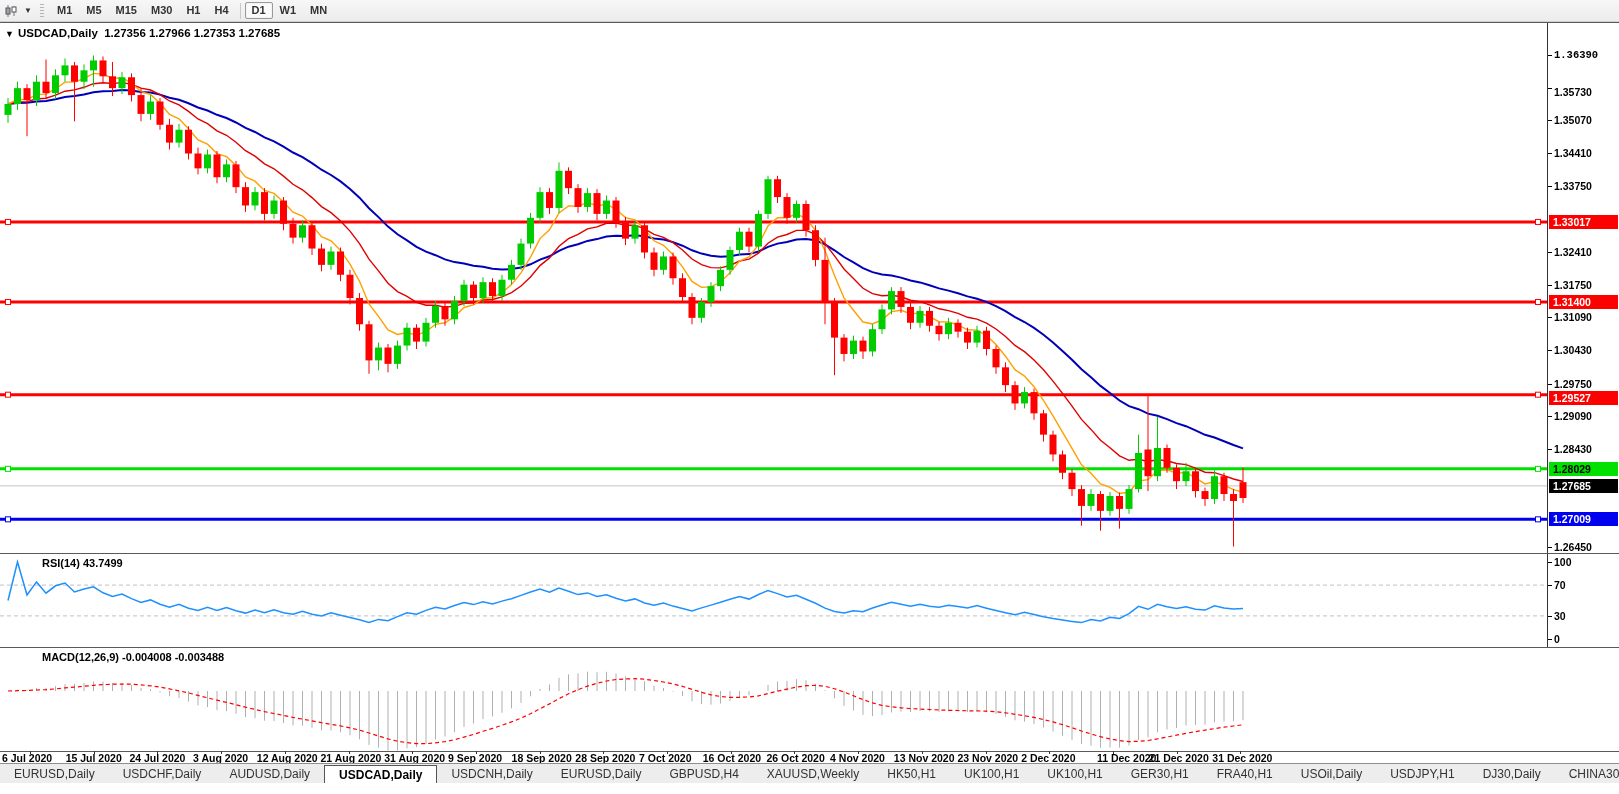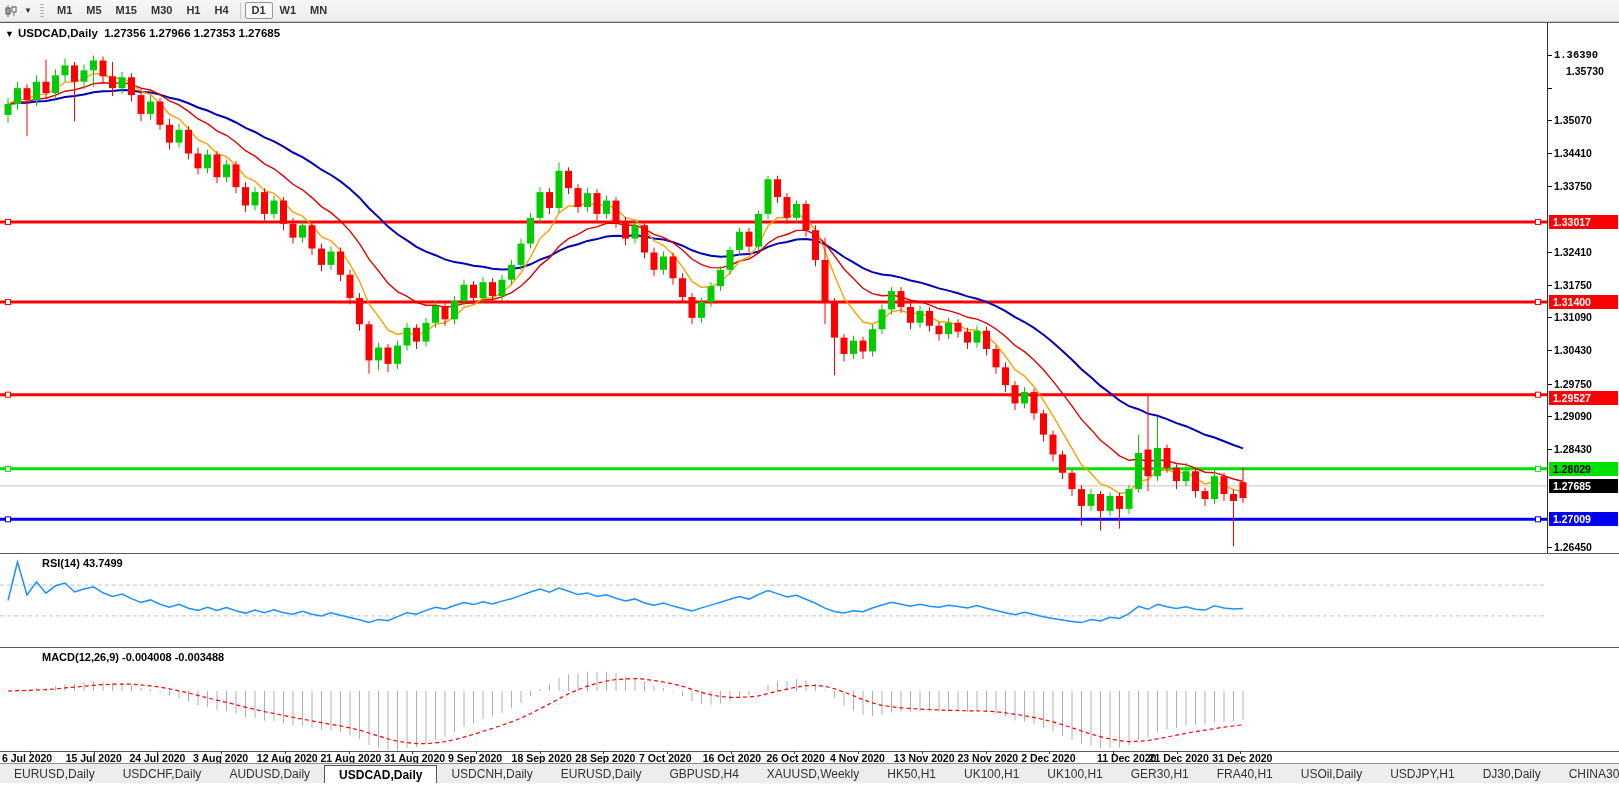--- a/index.html
+++ b/index.html
@@ -374,21 +374,21 @@
         <line x1="1233.5" y1="466.0885311871225" x2="1233.5" y2="523.5050301810866" stroke="#ff0000" stroke-width="1"></line>
         <rect x="1230" y="471.03822937625785" width="7" height="6.929577464787997" fill="#ff0000"></rect>
         <line x1="1243" y1="444.30985915492954" x2="1243" y2="479.9476861166995" stroke="#ff0000" stroke-width="1"></line>
         <rect x="1239.5" y="459.1589537223334" width="7" height="15.839034205231826" fill="#ff0000"></rect>
       </g>
     </svg>
   <div class="axis-col" id="price-axis" style="top:23px; height:530px;">
       <div class="tick-dash" style="top: 32px;"></div>
       <div class="tick-label" style="top: 26px; font-family: Liberation Mono, monospace;">1.36390</div>
       <div class="tick-dash" style="top: 64.668px;"></div>
-      <div class="tick-label" style="top: 42px; margin-left: 12px;">1.35730</div>
+      <div class="tick-label" style="top: 63px;">1.35730</div>
       <div class="tick-dash" style="top: 97.336px;"></div>
       <div class="tick-label" style="top: 91.336px;">1.35070</div>
       <div class="tick-dash" style="top: 130.004px;"></div>
       <div class="tick-label" style="top: 124.004px;">1.34410</div>
       <div class="tick-dash" style="top: 162.672px;"></div>
       <div class="tick-label" style="top: 156.672px;">1.33750</div>
       <div class="tick-dash" style="top: 228.998px;"></div>
       <div class="tick-label" style="top: 222.998px;">1.32410</div>
       <div class="tick-dash" style="top: 261.666px;"></div>
       <div class="tick-label" style="top: 255.666px;">1.31750</div>
@@ -414,20 +414,30 @@
   <div id="chart-title">
     <span class="tri">▼</span><span>USDCAD,Daily</span>&nbsp;&nbsp;<span>1.27356 1.27966 1.27353 1.27685</span>
   </div>
 
   <div class="hborder" style="top:553px;"></div>
   <svg id="rsi-svg" width="1547" height="93">
       <line x1="0" y1="31.1" x2="1547" y2="31.1" stroke="#c0c0c0" stroke-width="1" stroke-dasharray="4 3"></line>
       <line x1="0" y1="61.9" x2="1547" y2="61.9" stroke="#c0c0c0" stroke-width="1" stroke-dasharray="4 3"></line>
       <polyline points="8.0,46.5 17.5,8.0 27.0,41.0 36.5,27.9 46.0,39.2 55.5,31.8 65.0,29.0 74.5,38.0 84.0,35.0 93.5,32.8 103.0,38.8 112.5,42.4 122.0,40.1 131.5,44.6 141.0,48.4 150.5,45.9 160.0,50.3 169.5,53.3 179.0,50.4 188.5,54.3 198.0,56.4 207.5,53.2 217.0,56.5 226.5,53.6 236.0,56.8 245.5,59.1 255.0,56.0 264.5,58.8 274.0,55.8 283.5,58.7 293.0,60.3 302.5,57.4 312.0,60.2 321.5,61.9 331.0,58.8 340.5,61.3 350.0,63.6 359.5,65.8 369.0,68.4 378.5,65.4 388.0,66.7 397.5,62.6 407.0,58.8 416.5,60.2 426.0,56.4 435.5,53.2 445.0,54.9 454.5,51.5 464.0,48.6 473.5,50.6 483.0,47.8 492.5,50.0 502.0,47.1 511.5,44.7 521.0,41.4 530.5,38.0 540.0,35.0 549.5,38.1 559.0,34.0 568.5,37.3 578.0,40.6 587.5,38.9 597.0,42.5 606.5,40.7 616.0,44.3 625.5,46.9 635.0,44.9 644.5,49.0 654.0,51.3 663.5,49.1 673.0,52.1 682.5,54.4 692.0,56.9 701.5,53.9 711.0,51.1 720.5,48.3 730.0,45.2 739.5,42.6 749.0,45.1 758.5,40.5 768.0,36.6 777.5,39.6 787.0,43.0 796.5,41.2 806.0,45.3 815.5,49.3 825.0,54.1 834.5,57.5 844.0,58.9 853.5,56.7 863.0,57.7 872.5,54.0 882.0,51.0 891.5,48.3 901.0,50.3 910.5,52.2 920.0,50.3 929.5,52.2 939.0,53.3 948.5,51.3 958.0,52.5 967.5,54.0 977.0,51.6 986.5,54.2 996.0,56.6 1005.5,58.8 1015.0,60.8 1024.5,58.2 1034.0,60.6 1043.5,62.8 1053.0,64.6 1062.5,66.1 1072.0,67.4 1081.5,68.6 1091.0,65.5 1100.5,66.9 1110.0,63.2 1119.5,64.4 1129.0,59.7 1138.5,52.3 1148.0,55.3 1157.5,50.3 1167.0,52.8 1176.5,54.5 1186.0,52.7 1195.5,55.2 1205.0,56.1 1214.5,51.8 1224.0,54.1 1233.5,55.0 1243.0,54.4" fill="none" stroke="#1e90ff" stroke-width="1.5"></polyline>
     </svg>
+  <div class="axis-col" id="rsi-axis" style="top:554px; height:93px;">
+      <div class="tick-dash" style="top: 8px;"></div>
+      <div class="tick-label" style="top: 2px;">100</div>
+      <div class="tick-dash" style="top: 31.1px;"></div>
+      <div class="tick-label" style="top: 25.1px;">70</div>
+      <div class="tick-dash" style="top: 61.9px;"></div>
+      <div class="tick-label" style="top: 55.9px;">30</div>
+      <div class="tick-dash" style="top: 85px;"></div>
+      <div class="tick-label" style="top: 79px;">0</div>
+    </div>
   <div class="panel-label" style="top:557px;">RSI(14) 43.7499</div>
 
   <div class="hborder" style="top:647px;"></div>
   <svg id="macd-svg" width="1547" height="103">
       <g>
         <line x1="8" y1="43" x2="8" y2="43" stroke="#b0b0b0" stroke-width="1"></line>
         <line x1="17.5" y1="43" x2="17.5" y2="41.652925302001286" stroke="#b0b0b0" stroke-width="1"></line>
         <line x1="27" y1="43" x2="27" y2="41.62318219969479" stroke="#b0b0b0" stroke-width="1"></line>
         <line x1="36.5" y1="43" x2="36.5" y2="40.05801431109432" stroke="#b0b0b0" stroke-width="1"></line>
         <line x1="46" y1="43" x2="46" y2="39.83348001492515" stroke="#b0b0b0" stroke-width="1"></line>

